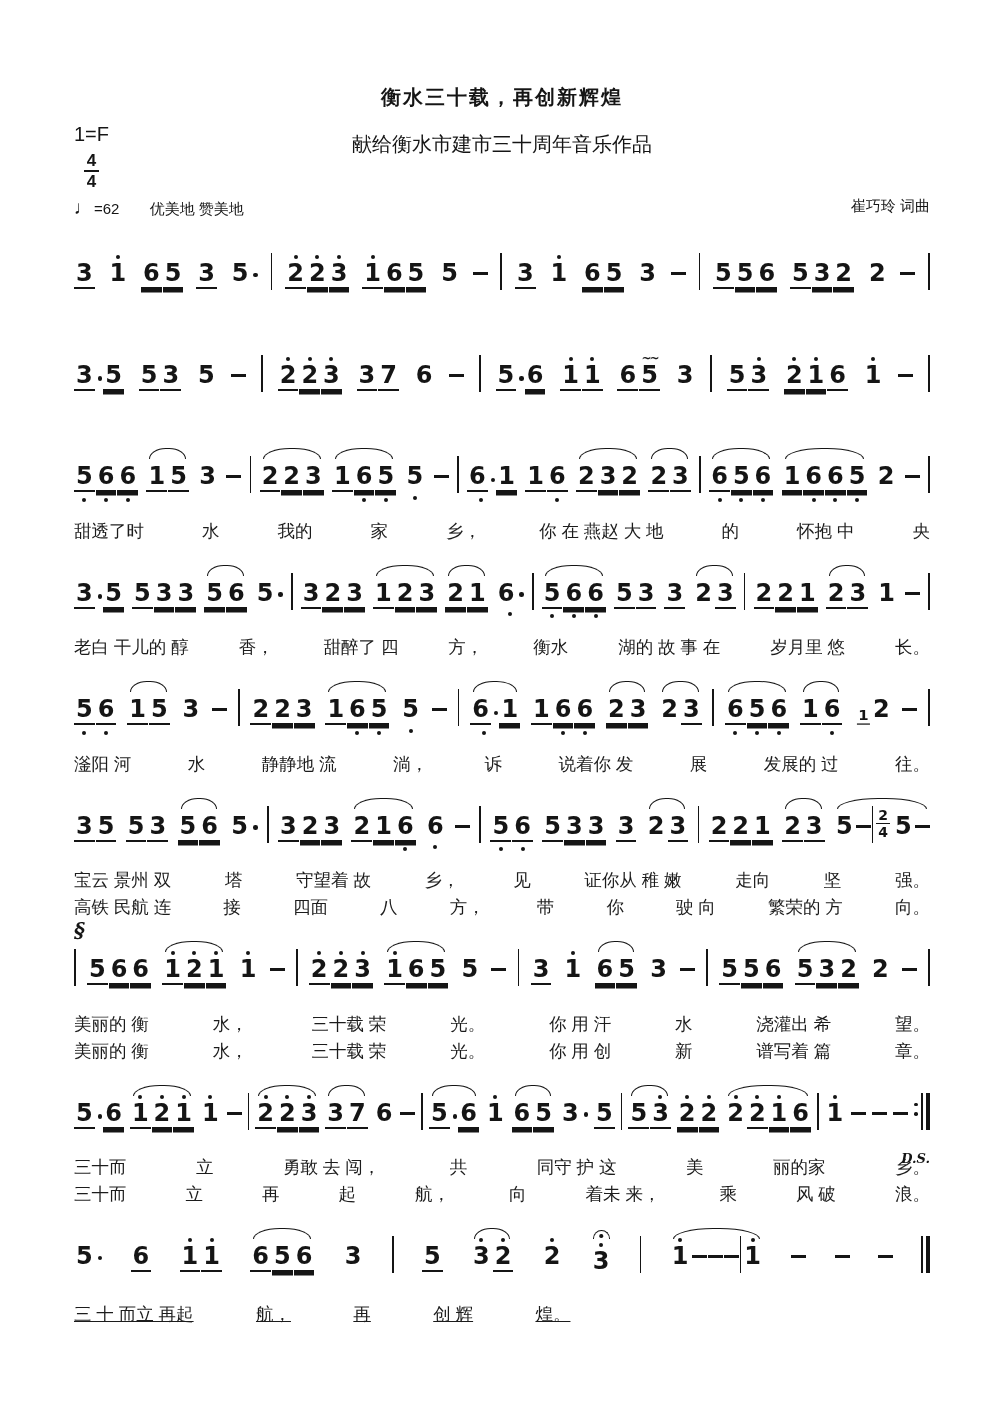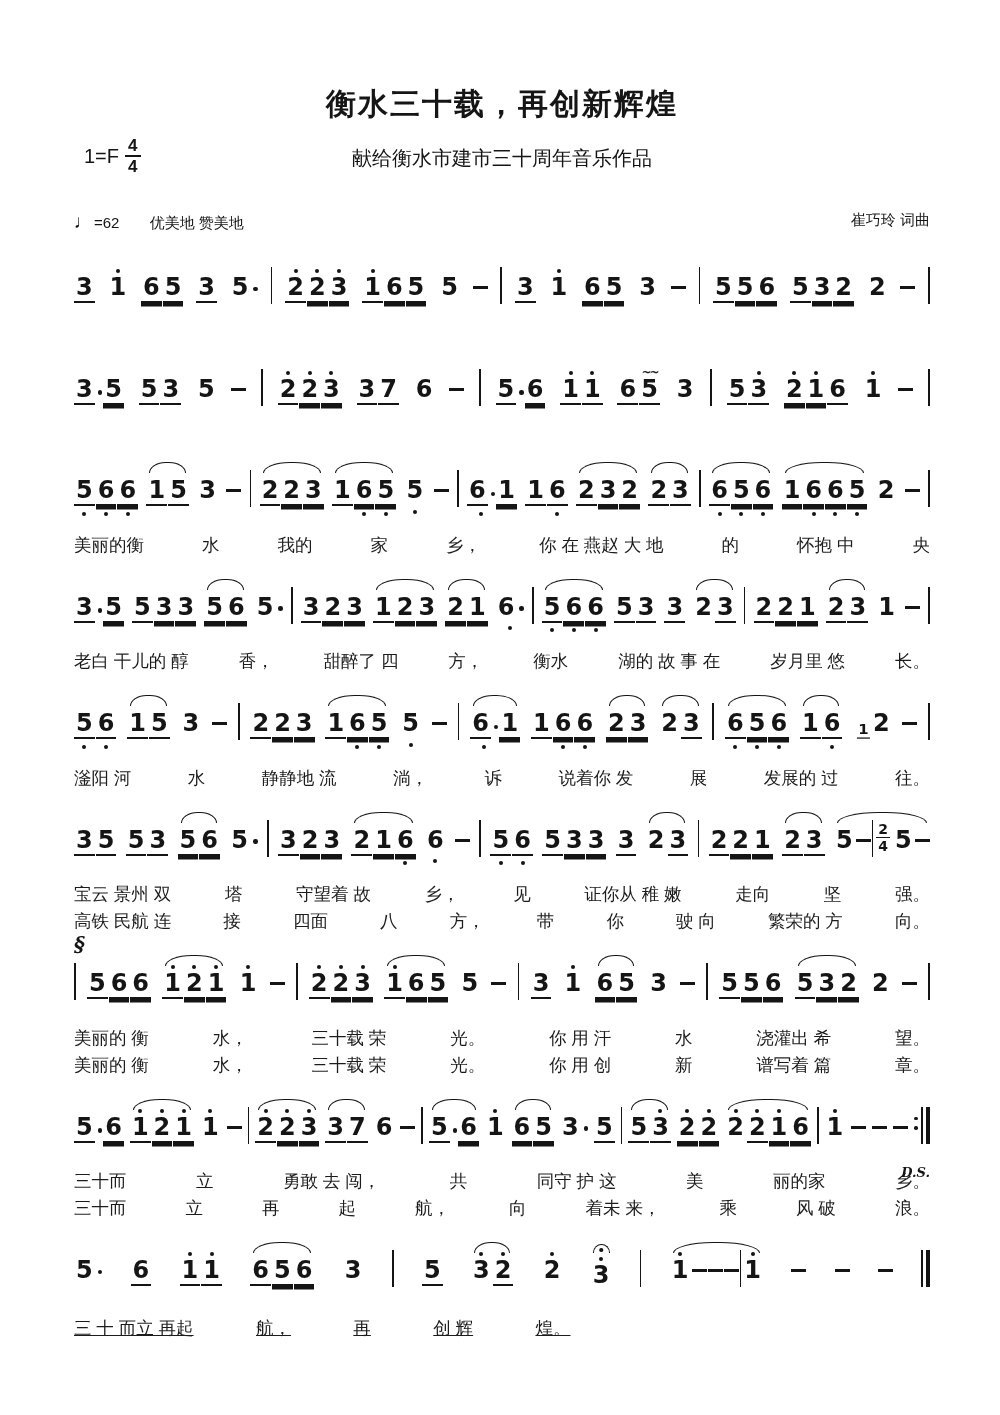--- a/index.html
+++ b/index.html
@@ -4,27 +4,27 @@
 <style>
   html,body{margin:0;padding:0;}
   body{
     width:1000px;height:1415px;box-sizing:border-box;
     background:#ffffff;color:#151515;
     padding:84px 70px 0 74px;overflow:hidden;
     font-family:"Liberation Sans","DejaVu Sans",sans-serif;
   }
   
   .title{
-    text-align:center;font-size:30px;font-weight:700;letter-spacing:2px;
+    text-align:center;font-size:20px;font-weight:700;letter-spacing:2px;
     margin:0 0 14px 0;
   }
   .sub-row{position:relative;height:44px;}
   .keysig{
-    position:absolute;left:10px;top:-2px;display:flex;align-items:center;gap:6px;
-    font-size:20px;font-weight:400;
+    position:absolute;left:0;top:-2px;display:flex;align-items:center;gap:6px;
+    font-size:20px;font-weight:400;flex-direction:column;
   }
   .frac{display:inline-flex;flex-direction:column;align-items:center;font-weight:700;font-size:17px;line-height:17px;}
   .frac .num-t{border-bottom:2px solid #151515;padding:0 3px 1px;}
   .frac .num-b{padding-top:1px;}
   .subtitle{text-align:center;font-size:20px;padding-top:6px;}
   .tempo-row{display:flex;justify-content:space-between;align-items:flex-start;margin-top:28px;height:24px;font-size:15px;gap:16px;}
   .tnote{font-size:19px;margin-right:1px;}
   .expr{margin-left:26px;}
   
   #score{margin-top:26px;}
@@ -898,21 +898,21 @@
               <span class="dash"></span>
             </span>
           </span>
           <span class="group">
             <span class="tok">
               <span class="bl"></span>
             </span>
           </span>
         </div>
         <div class="lyric-row">
-          <span class="lseg">美丽的衡</span>
+          <span class="lseg">甜透了时</span>
           <span class="lseg">水</span>
           <span class="lseg">我的</span>
           <span class="lseg">家</span>
           <span class="lseg">乡，</span>
           <span class="lseg">你 在 燕赵 大 地</span>
           <span class="lseg">的</span>
           <span class="lseg">怀抱 中</span>
           <span class="lseg">央</span>
         </div>
       </section>

